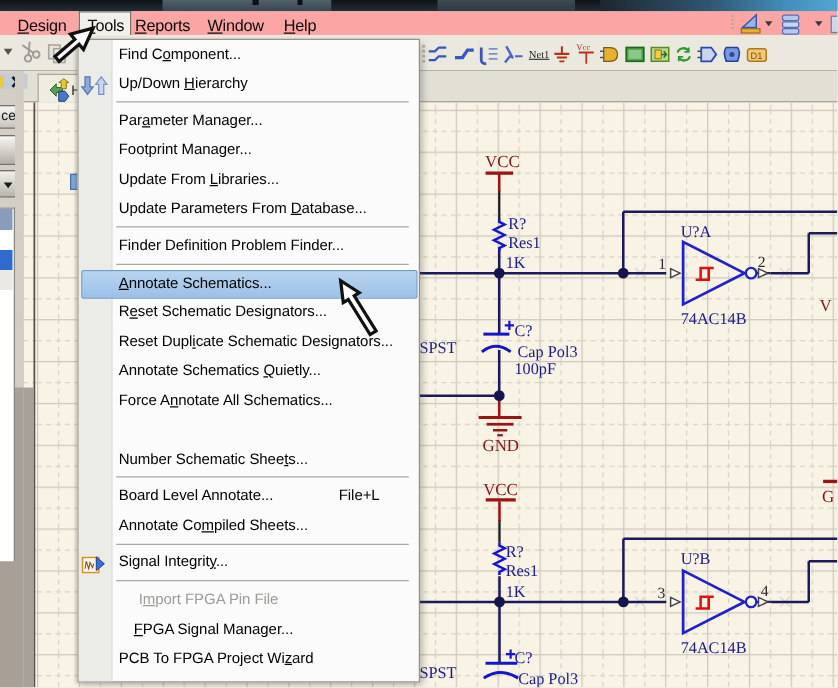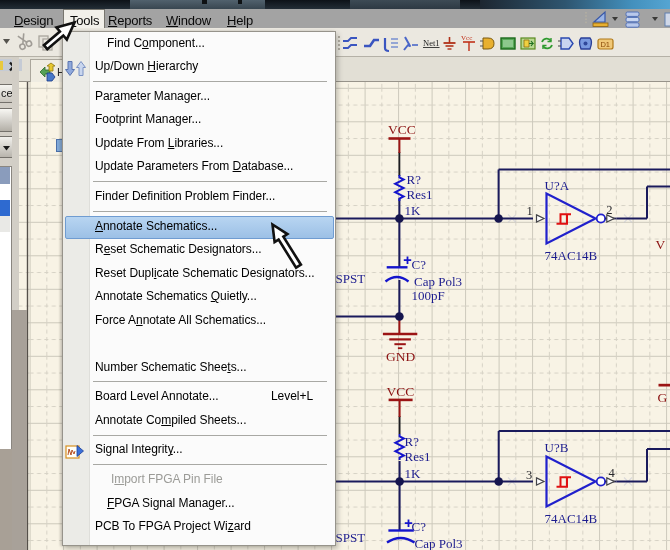--- a/index.html
+++ b/index.html
@@ -1,21 +1,21 @@
 <!DOCTYPE html>
 <html><head>
 <meta charset="utf-8">
 <style>
 html,body{margin:0;padding:0;}
 body{width:670px;height:550px;overflow:hidden;position:relative;font-family:"Liberation Sans",sans-serif;background:#ebe8e0;}
 .abs{position:absolute;}
 
 #title{left:0;top:0;width:670px;height:9px;background:linear-gradient(to bottom,#0d1218,#232d36);}
 
-#menubar{left:0;top:9px;width:670px;height:19px;background:#a3a3a3;font-size:13px;letter-spacing:-0.2px;color:#0a0a0a;}
+#menubar{left:0;top:9px;width:670px;height:19px;background:#fca5a5;font-size:13px;letter-spacing:-0.2px;color:#0a0a0a;}
 .mb{position:absolute;top:4px;}
 #toolsbox{position:absolute;left:63px;top:0px;width:40px;height:22px;border:1px solid #77756e;background:#f2f0ea;border-bottom:none;}
 
 #toolbar{left:0;top:28px;width:670px;height:28px;background:#ebe8e0;border-bottom:1px solid #b5b1a7;}
 
 #tabbar{left:19px;top:57px;width:651px;height:24px;background:#e2dfd5;border-bottom:1px solid #97938a;}
 #tab1{position:absolute;left:10.5px;top:2px;width:40px;height:22px;background:#efece2;border:1px solid #aaa69c;border-bottom:none;}
 
 #sheet{left:19px;top:82px;width:651px;height:468px;background-color:#f8f3e5;}
 
@@ -323,38 +323,38 @@
   </g>
 </g>
 </svg>
 
 <div class="abs" style="left:19px;top:310px;width:8px;height:240px;background:#a8a199;"></div>
 
 <div class="abs" style="left:55.5px;top:139px;width:7px;height:10.5px;background:#7fa8d8;border:1px solid #4a6fa8;"></div>
 <div class="abs" id="menu">
 <div id="gutter"></div>
 <div id="hl"></div>
-<div class="mi" style="top:0px;margin-left:12px;">Find C<u>o</u>mponent...</div>
+<div class="mi" style="top:0px;">Find C<u>o</u>mponent...</div>
 <div class="mi" style="top:23.4px;">Up/Down <u>H</u>ierarchy</div>
 <div class="sep" style="top:49.2px;"></div>
 <div class="mi" style="top:53.1px;">Par<u>a</u>meter Manager...</div>
 <div class="mi" style="top:76.6px;">Footprint Mana<u>g</u>er...</div>
 <div class="mi" style="top:100.1px;">Update From <u>L</u>ibraries...</div>
 <div class="mi" style="top:123.6px;">Update Parameters From <u>D</u>atabase...</div>
 <div class="sep" style="top:149.4px;"></div>
 <div class="mi" style="top:153.3px;">Finder Definition Problem Finder...</div>
 <div class="sep" style="top:179.1px;"></div>
 <div class="mi" style="top:183px;"><u>A</u>nnotate Schematics...</div>
 <div class="mi" style="top:206.5px;">R<u>e</u>set Schematic Designators...</div>
 <div class="mi" style="top:230px;">Reset Dupl<u>i</u>cate Schematic Designators...</div>
 <div class="mi" style="top:253.5px;">Annotate Schematics <u>Q</u>uietly...</div>
 <div class="mi" style="top:277px;">Force A<u>n</u>notate All Schematics...</div>
 <div class="mi" style="top:324px;">Number Schematic Shee<u>t</u>s...</div>
 <div class="sep" style="top:349.8px;"></div>
-<div class="mi" style="top:353.7px;">Board Level Annotate...<span style="position:absolute;left:176px;">Level+L</span></div>
+<div class="mi" style="top:353.7px;">Board Level Annotate...<span style="position:absolute;left:176px;">File+L</span></div>
 <div class="mi" style="top:377.2px;">Annotate Co<u>m</u>piled Sheets...</div>
 <div class="sep" style="top:403px;"></div>
 <div class="mi" style="top:406.9px;">Signal Integrit<u>y</u>...</div>
 <div class="sep" style="top:432.7px;"></div>
 <div class="mi" style="top:436.6px;color:#9b9b97;margin-left:16px;">I<u>m</u>port FPGA Pin File</div>
 <div class="mi" style="top:460.1px;margin-left:12px;"><u>F</u>PGA Signal Manager...</div>
 <div class="mi" style="top:483.6px;">PCB To FPGA Project Wi<u>z</u>ard</div>
 <svg width="26" height="511" style="position:absolute;left:0;top:0;">
   <g>
     <path d="M5 29.5 v8 h-2.5 l4.5 6 l4.5 -6 h-2.5 v-8 z" fill="#8fa9dc" stroke="#5a74b0" stroke-width="1"></path>

